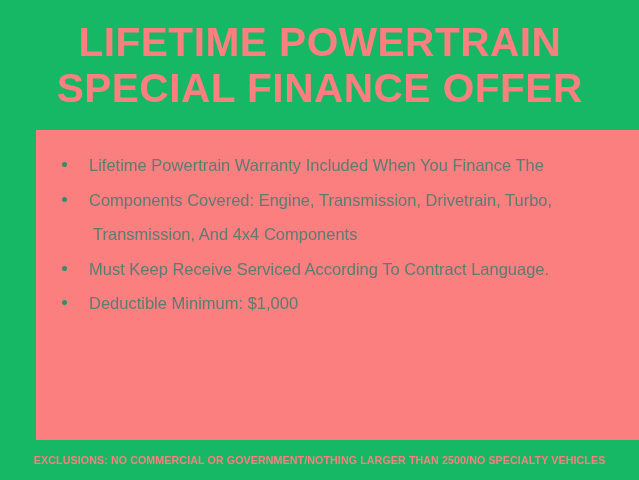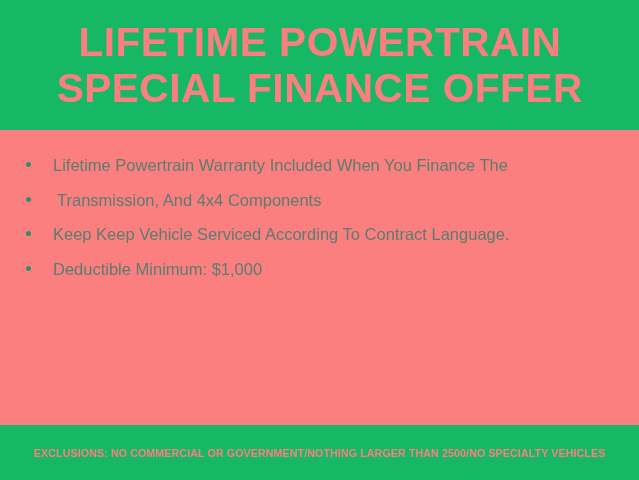--- a/index.html
+++ b/index.html
@@ -44,20 +44,21 @@
     transform: scaleX(0.99);
     text-align: center;
   }
 
   
   .body-band {
     flex: 1 1 auto;
     background: #fb7f7f;
     padding: 18px 12px 6px 16px;
     box-sizing: border-box;
+    margin-left: 36px;
   }
   .bullet-list {
     list-style: none;
     margin: 0;
     padding: 0;
   }
   .bullet-item {
     position: relative;
     color: #5a7d72;
     font-family: "Liberation Sans", sans-serif;
@@ -76,21 +77,21 @@
     background: #2f8f6d;
   }
   .bullet-item .cont {
     display: block;
     padding-left: 4px;
   }
 
   
   .footer {
     flex: 0 0 auto;
-    height: 55px;
+    height: 40px;
     background: #16b866;
     display: flex;
     align-items: center;
     justify-content: center;
   }
   .footer-text {
     color: #fb7f7f;
     font-family: "Liberation Sans", sans-serif;
     font-weight: bold;
     font-size: 11px;
@@ -113,26 +114,27 @@
   <div class="body-band">
     <ul class="bullet-list">
 
       <li class="bullet-item">
         <span class="bullet-dot"></span>
         <span>Lifetime Powertrain Warranty Included When You Finance The</span>
       </li>
 
       <li class="bullet-item">
         <span class="bullet-dot"></span>
+        <span>Components Covered: Engine, Transmission, Drivetrain, Turbo,</span>
         <span class="cont">Transmission, And 4x4 Components</span>
       </li>
 
       <li class="bullet-item">
         <span class="bullet-dot"></span>
-        <span>Keep Keep Vehicle Serviced According To Contract Language.</span>
+        <span>Must Keep Receive Serviced According To Contract Language.</span>
       </li>
 
 
       <li class="bullet-item">
         <span class="bullet-dot"></span>
         <span>Deductible Minimum: $1,000</span>
       </li>
 
 
     </ul>

